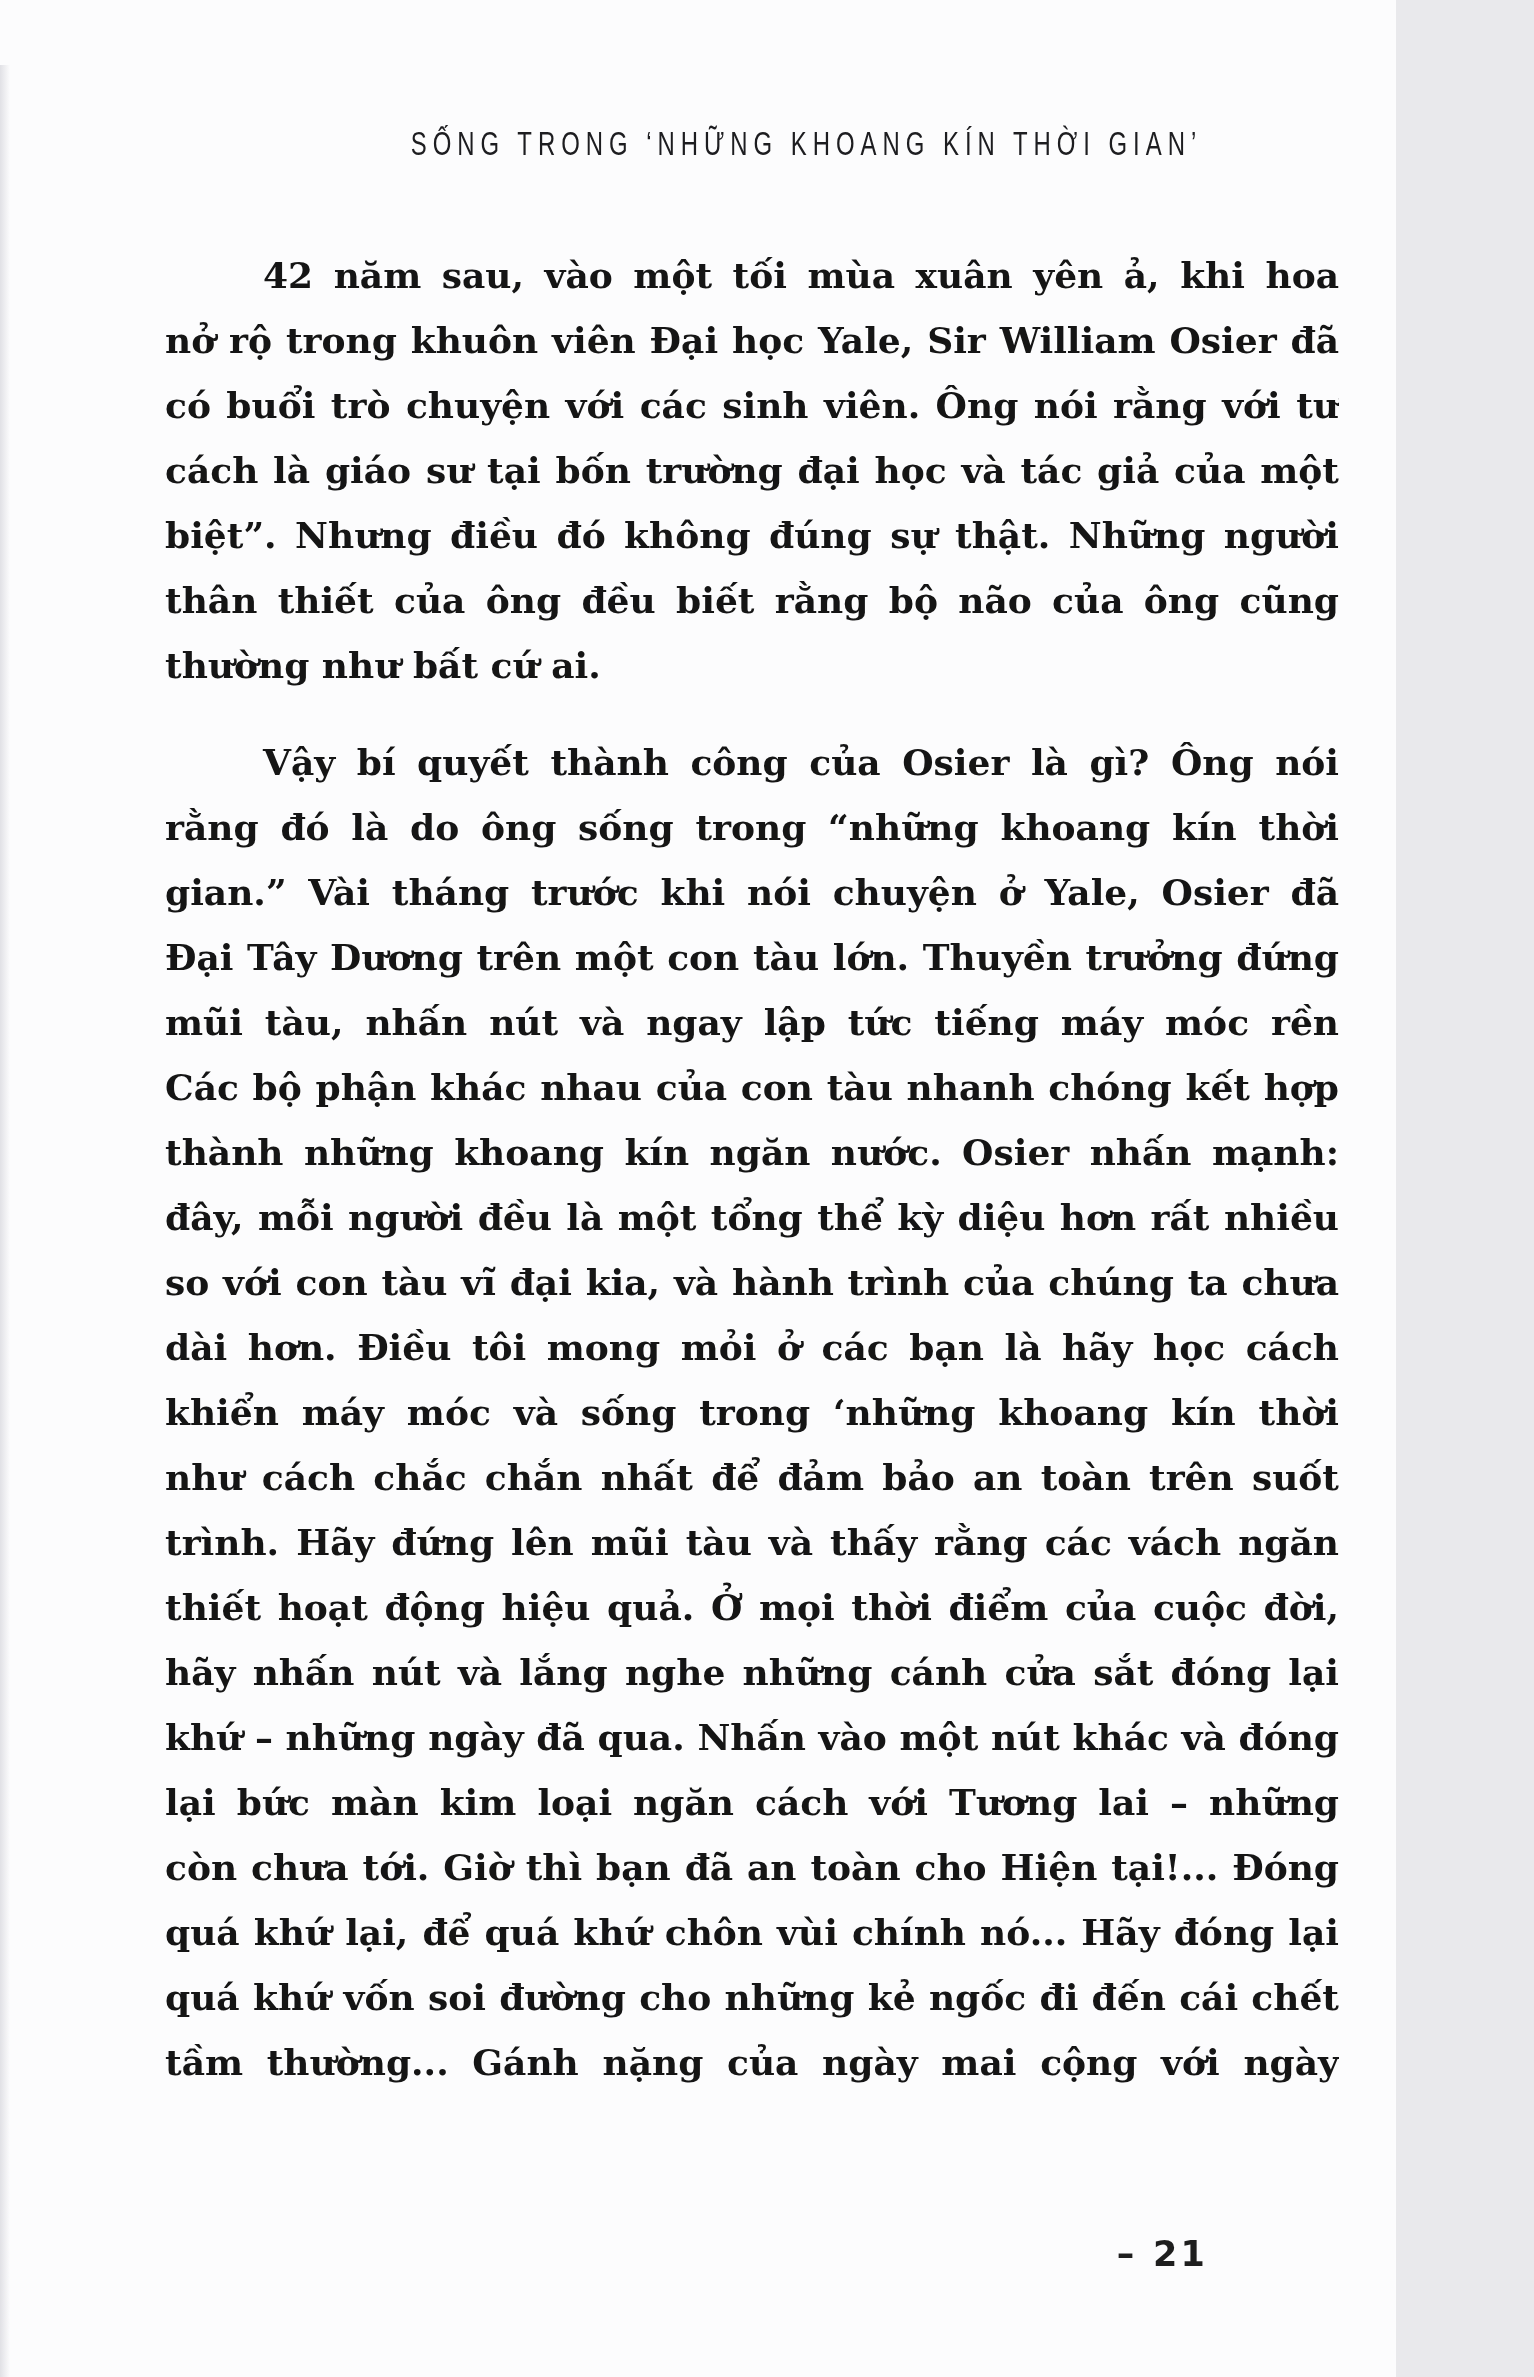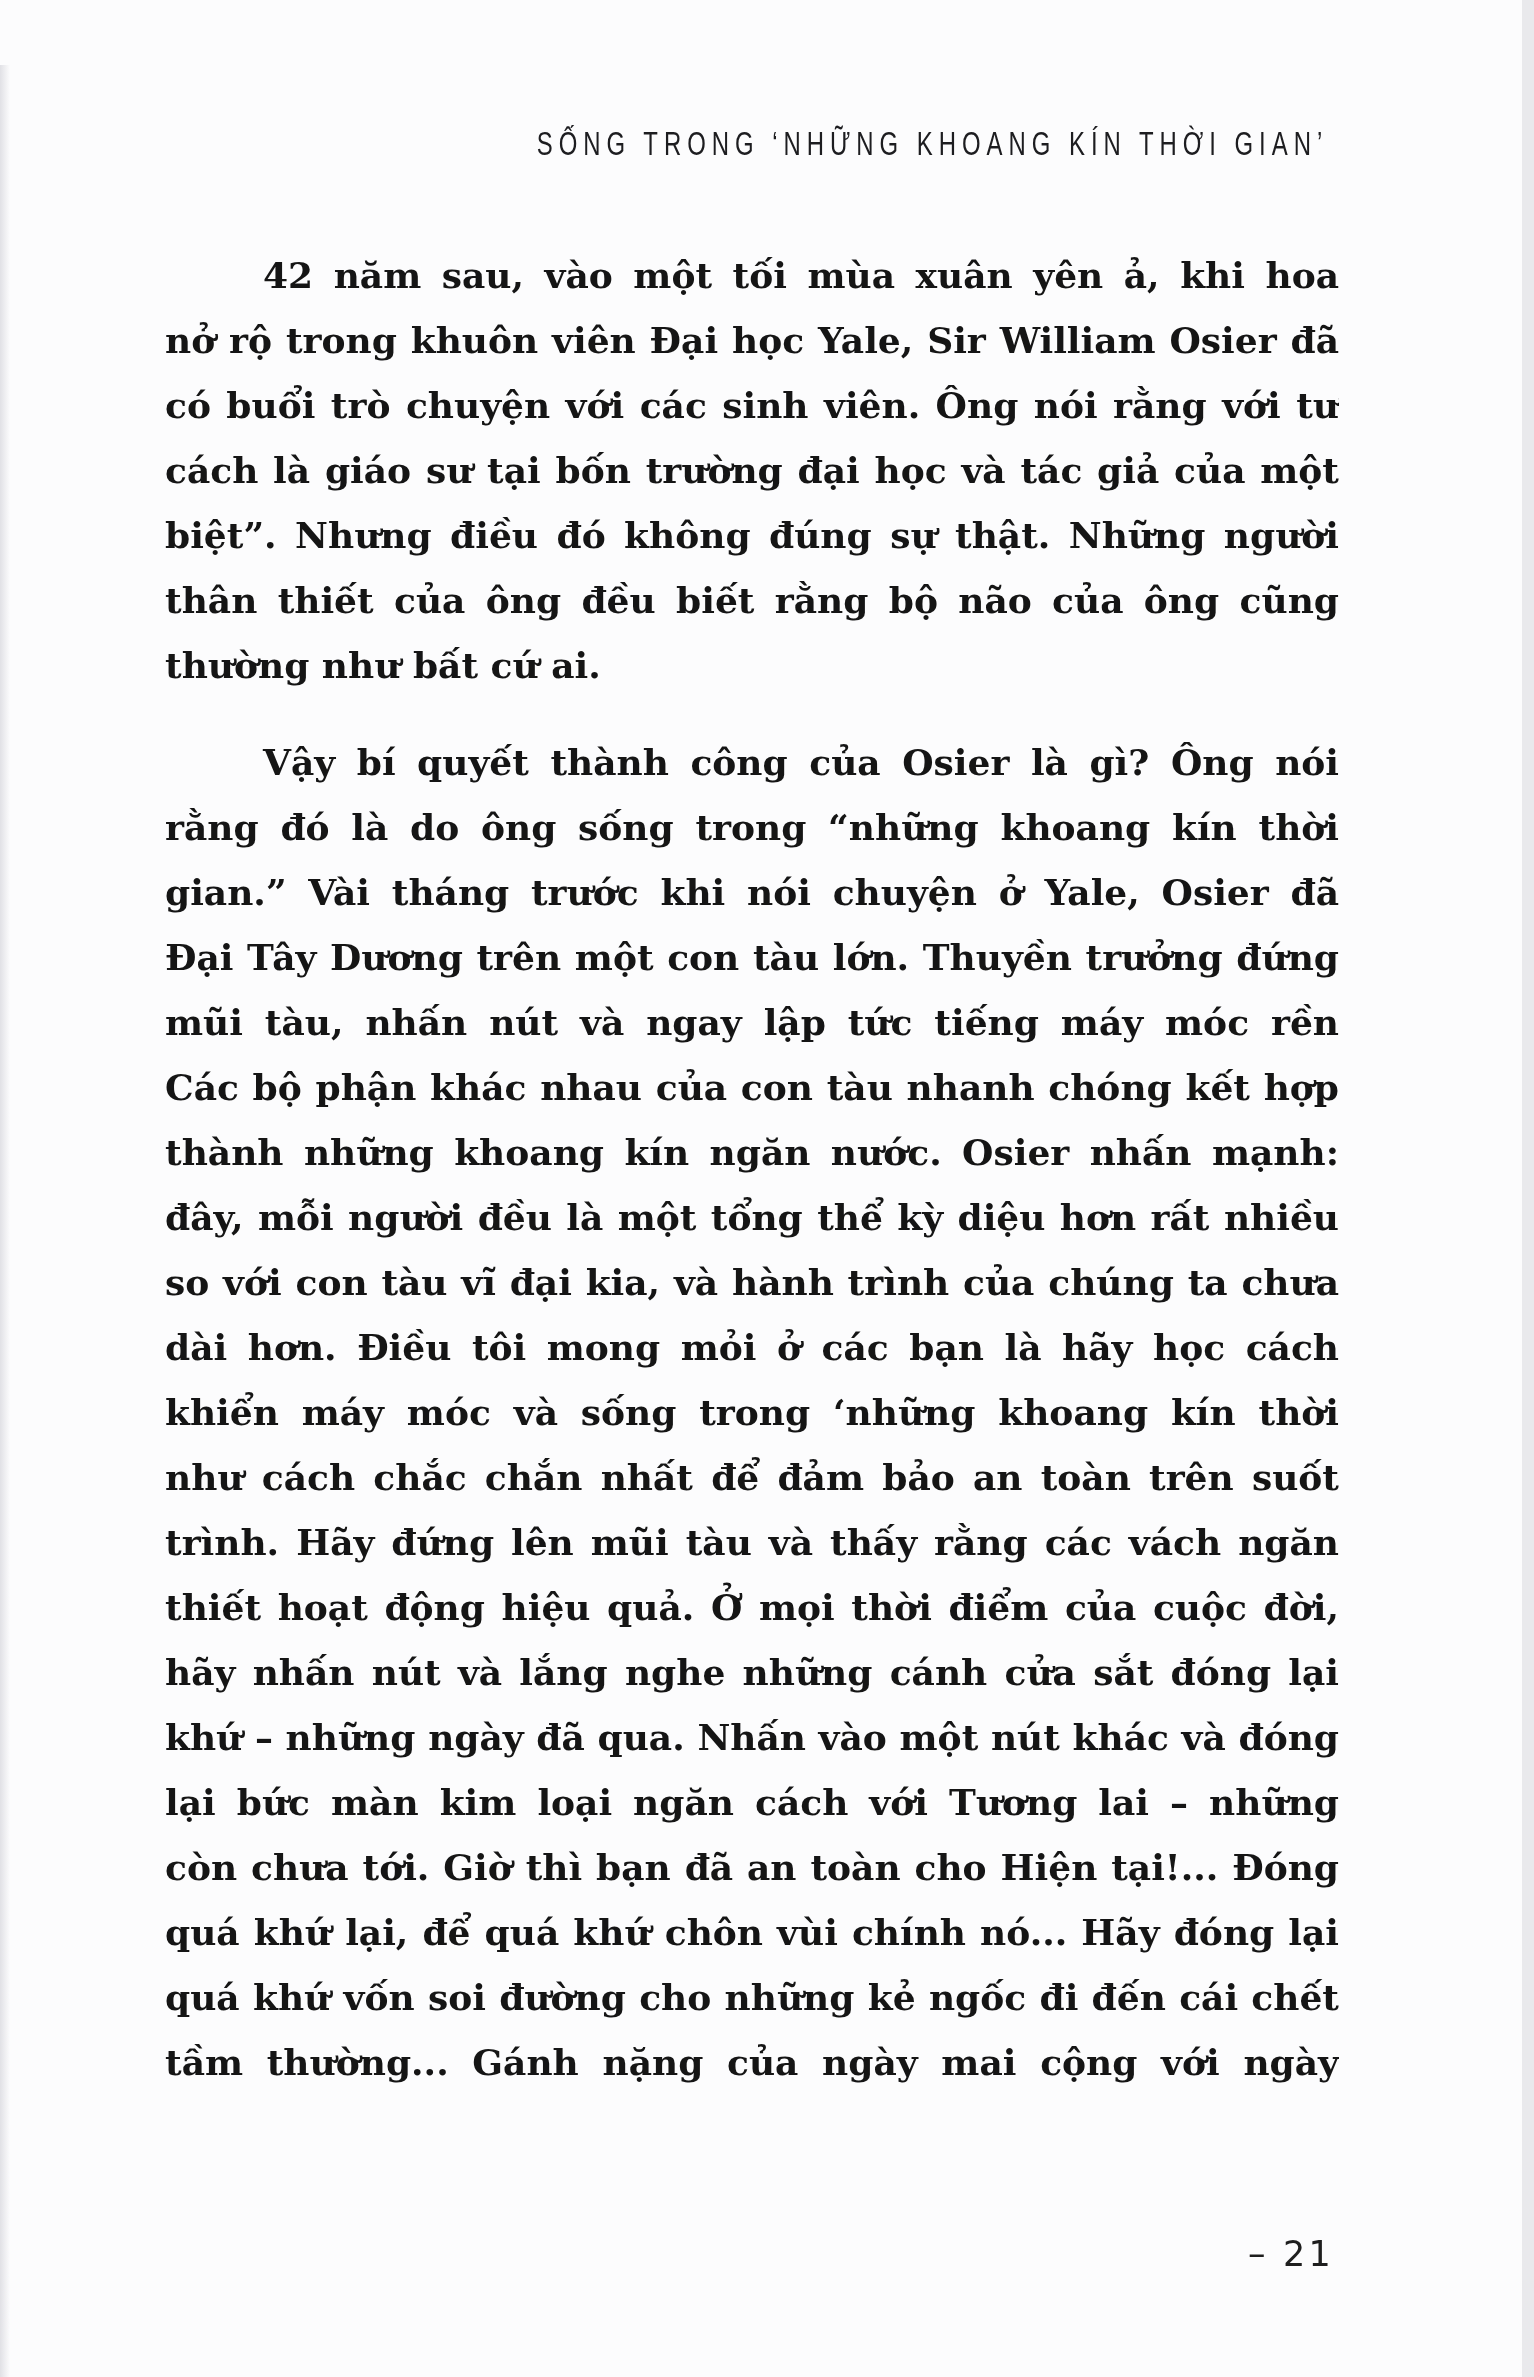--- a/index.html
+++ b/index.html
@@ -2,21 +2,21 @@
 <html style="font-size:10.3px"><head>
 <meta charset="utf-8">
 <style>
   html, body {
     margin: 0;
     padding: 0;
     background: #e9e9ec;
   }
   .page {
     position: relative;
-    width: 1522px;
+    width: 1396px;
     height: 2377px;
     background: #fcfcfd;
     overflow: hidden;
   }
   
   .scan-edge-left {
     position: absolute;
     left: 0;
     top: 65px;
     bottom: 0;
@@ -66,21 +66,21 @@
   }
   .line.para-end {
     text-align-last: left;
   }
   .page-number {
     position: absolute;
     top: 2222px;
     right: 188px;
     font-family: "DejaVu Sans", "Liberation Sans", sans-serif;
     font-size: 35px;
-    font-weight: 400;
+    font-weight: 700;
     line-height: 65px;
     letter-spacing: 3.2px;
     color: #1e1e1e;
     white-space: nowrap;
   }
 </style>
 </head>
 <body>
 
 <div class="page">

